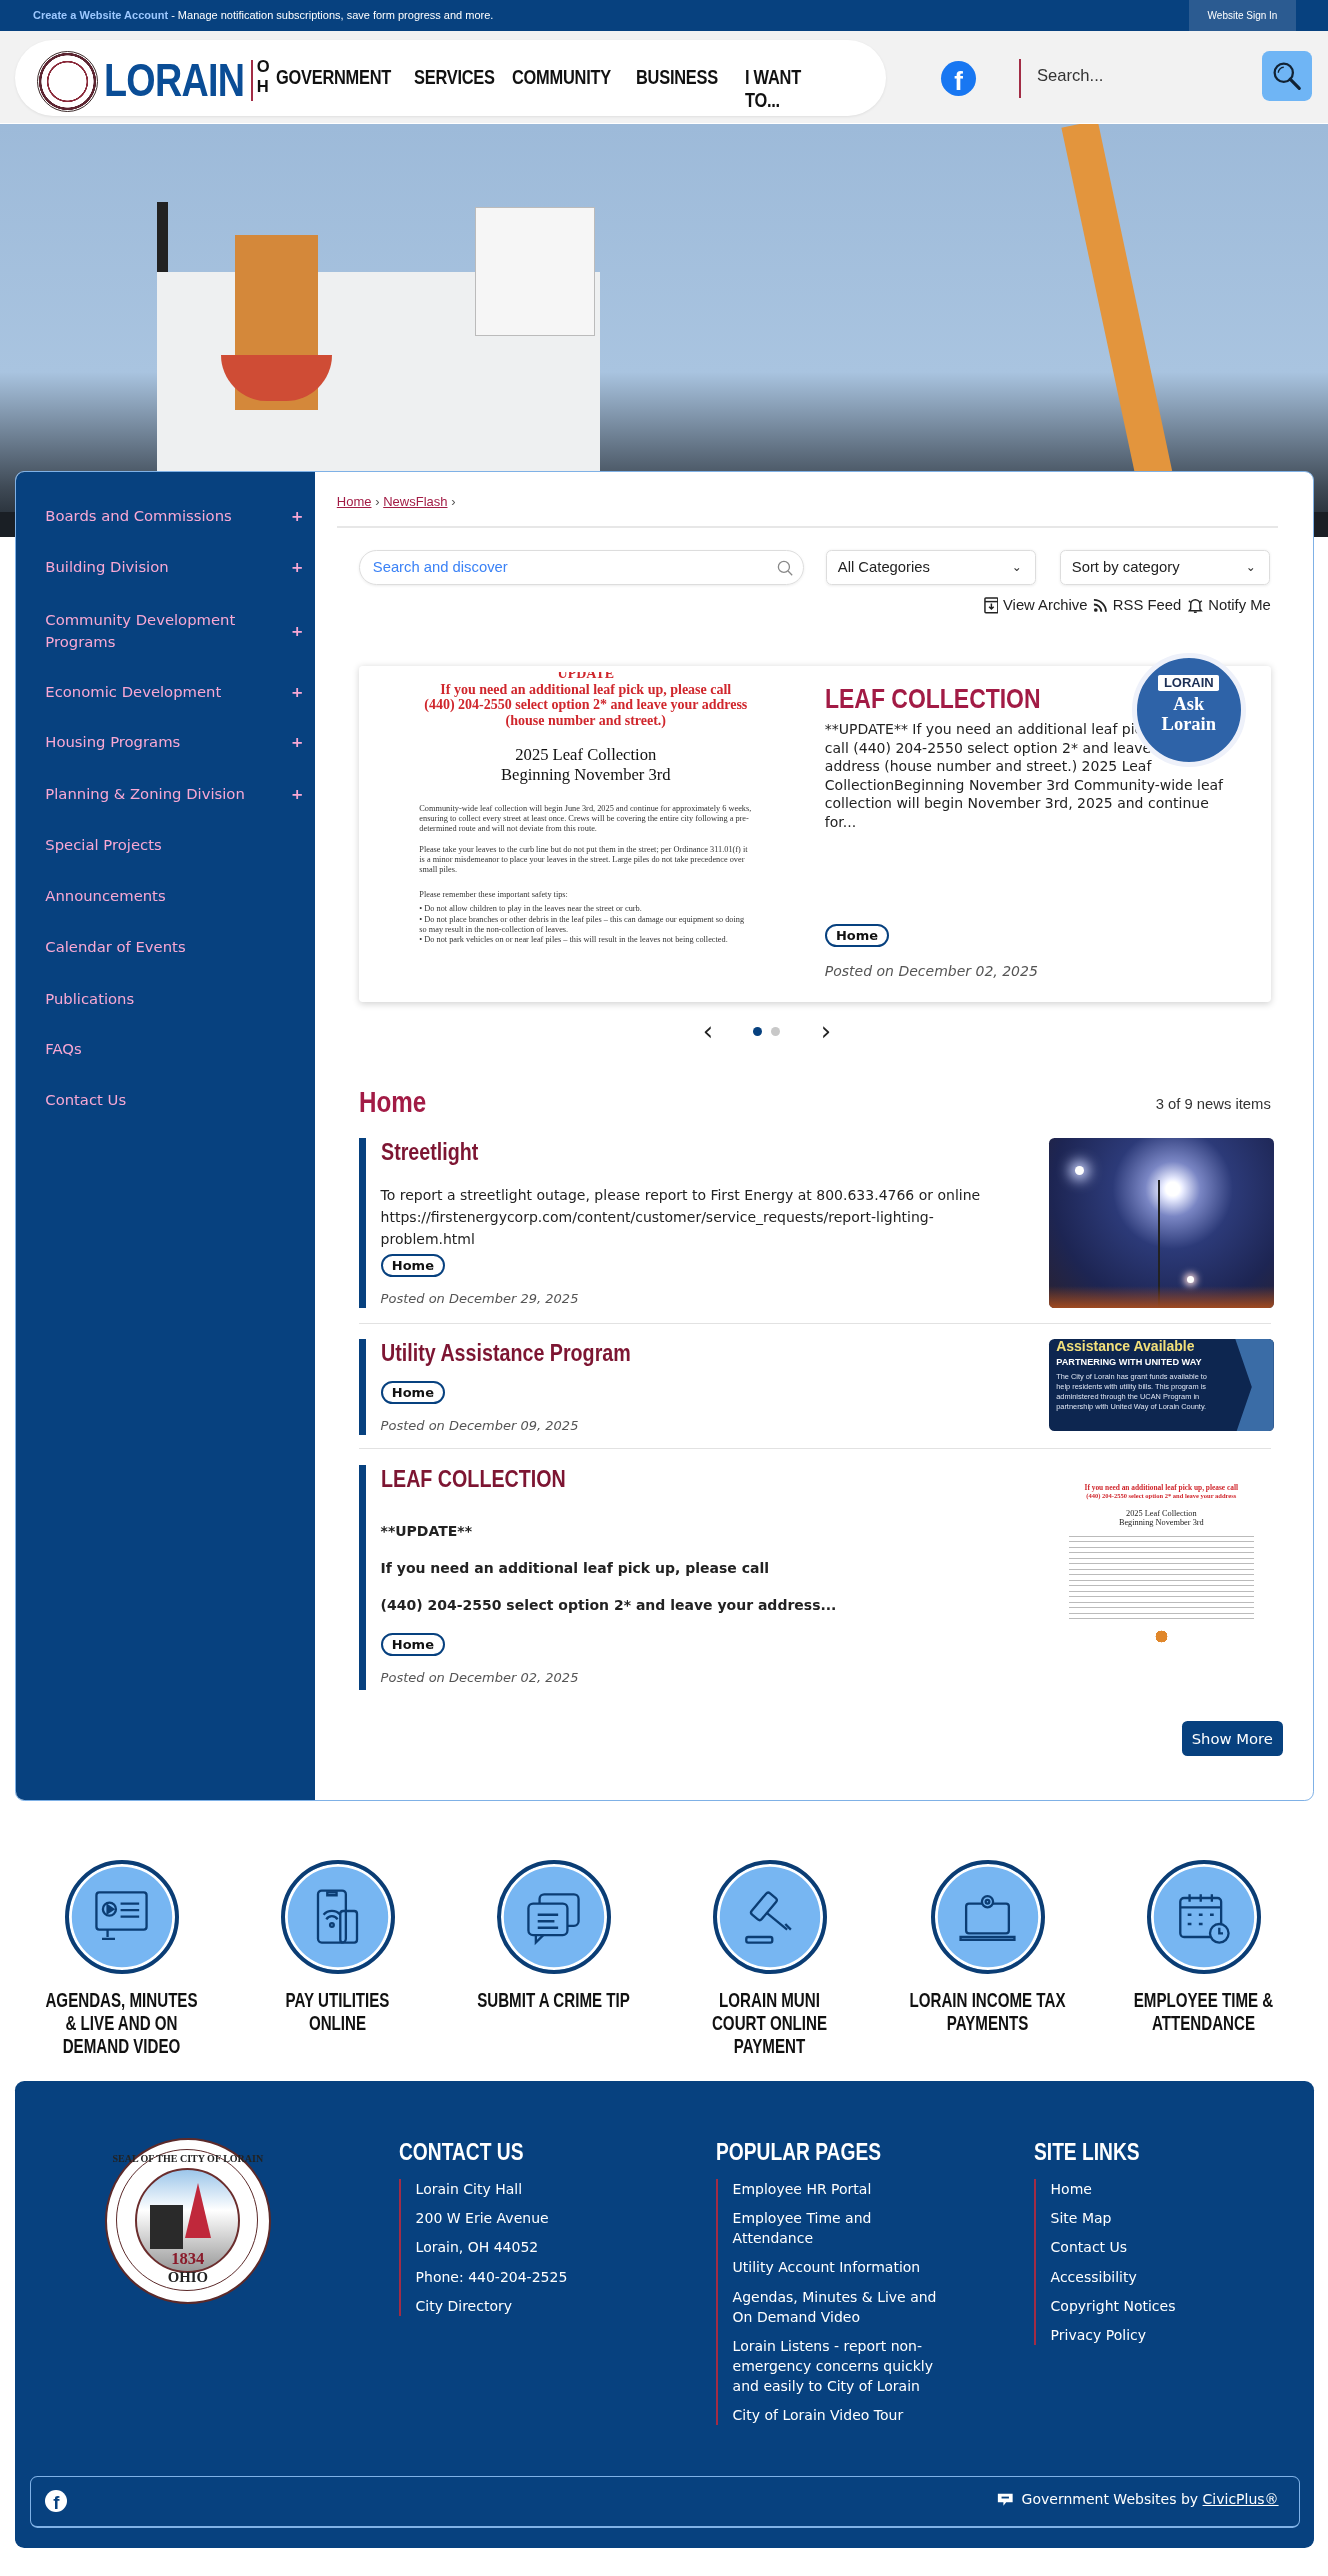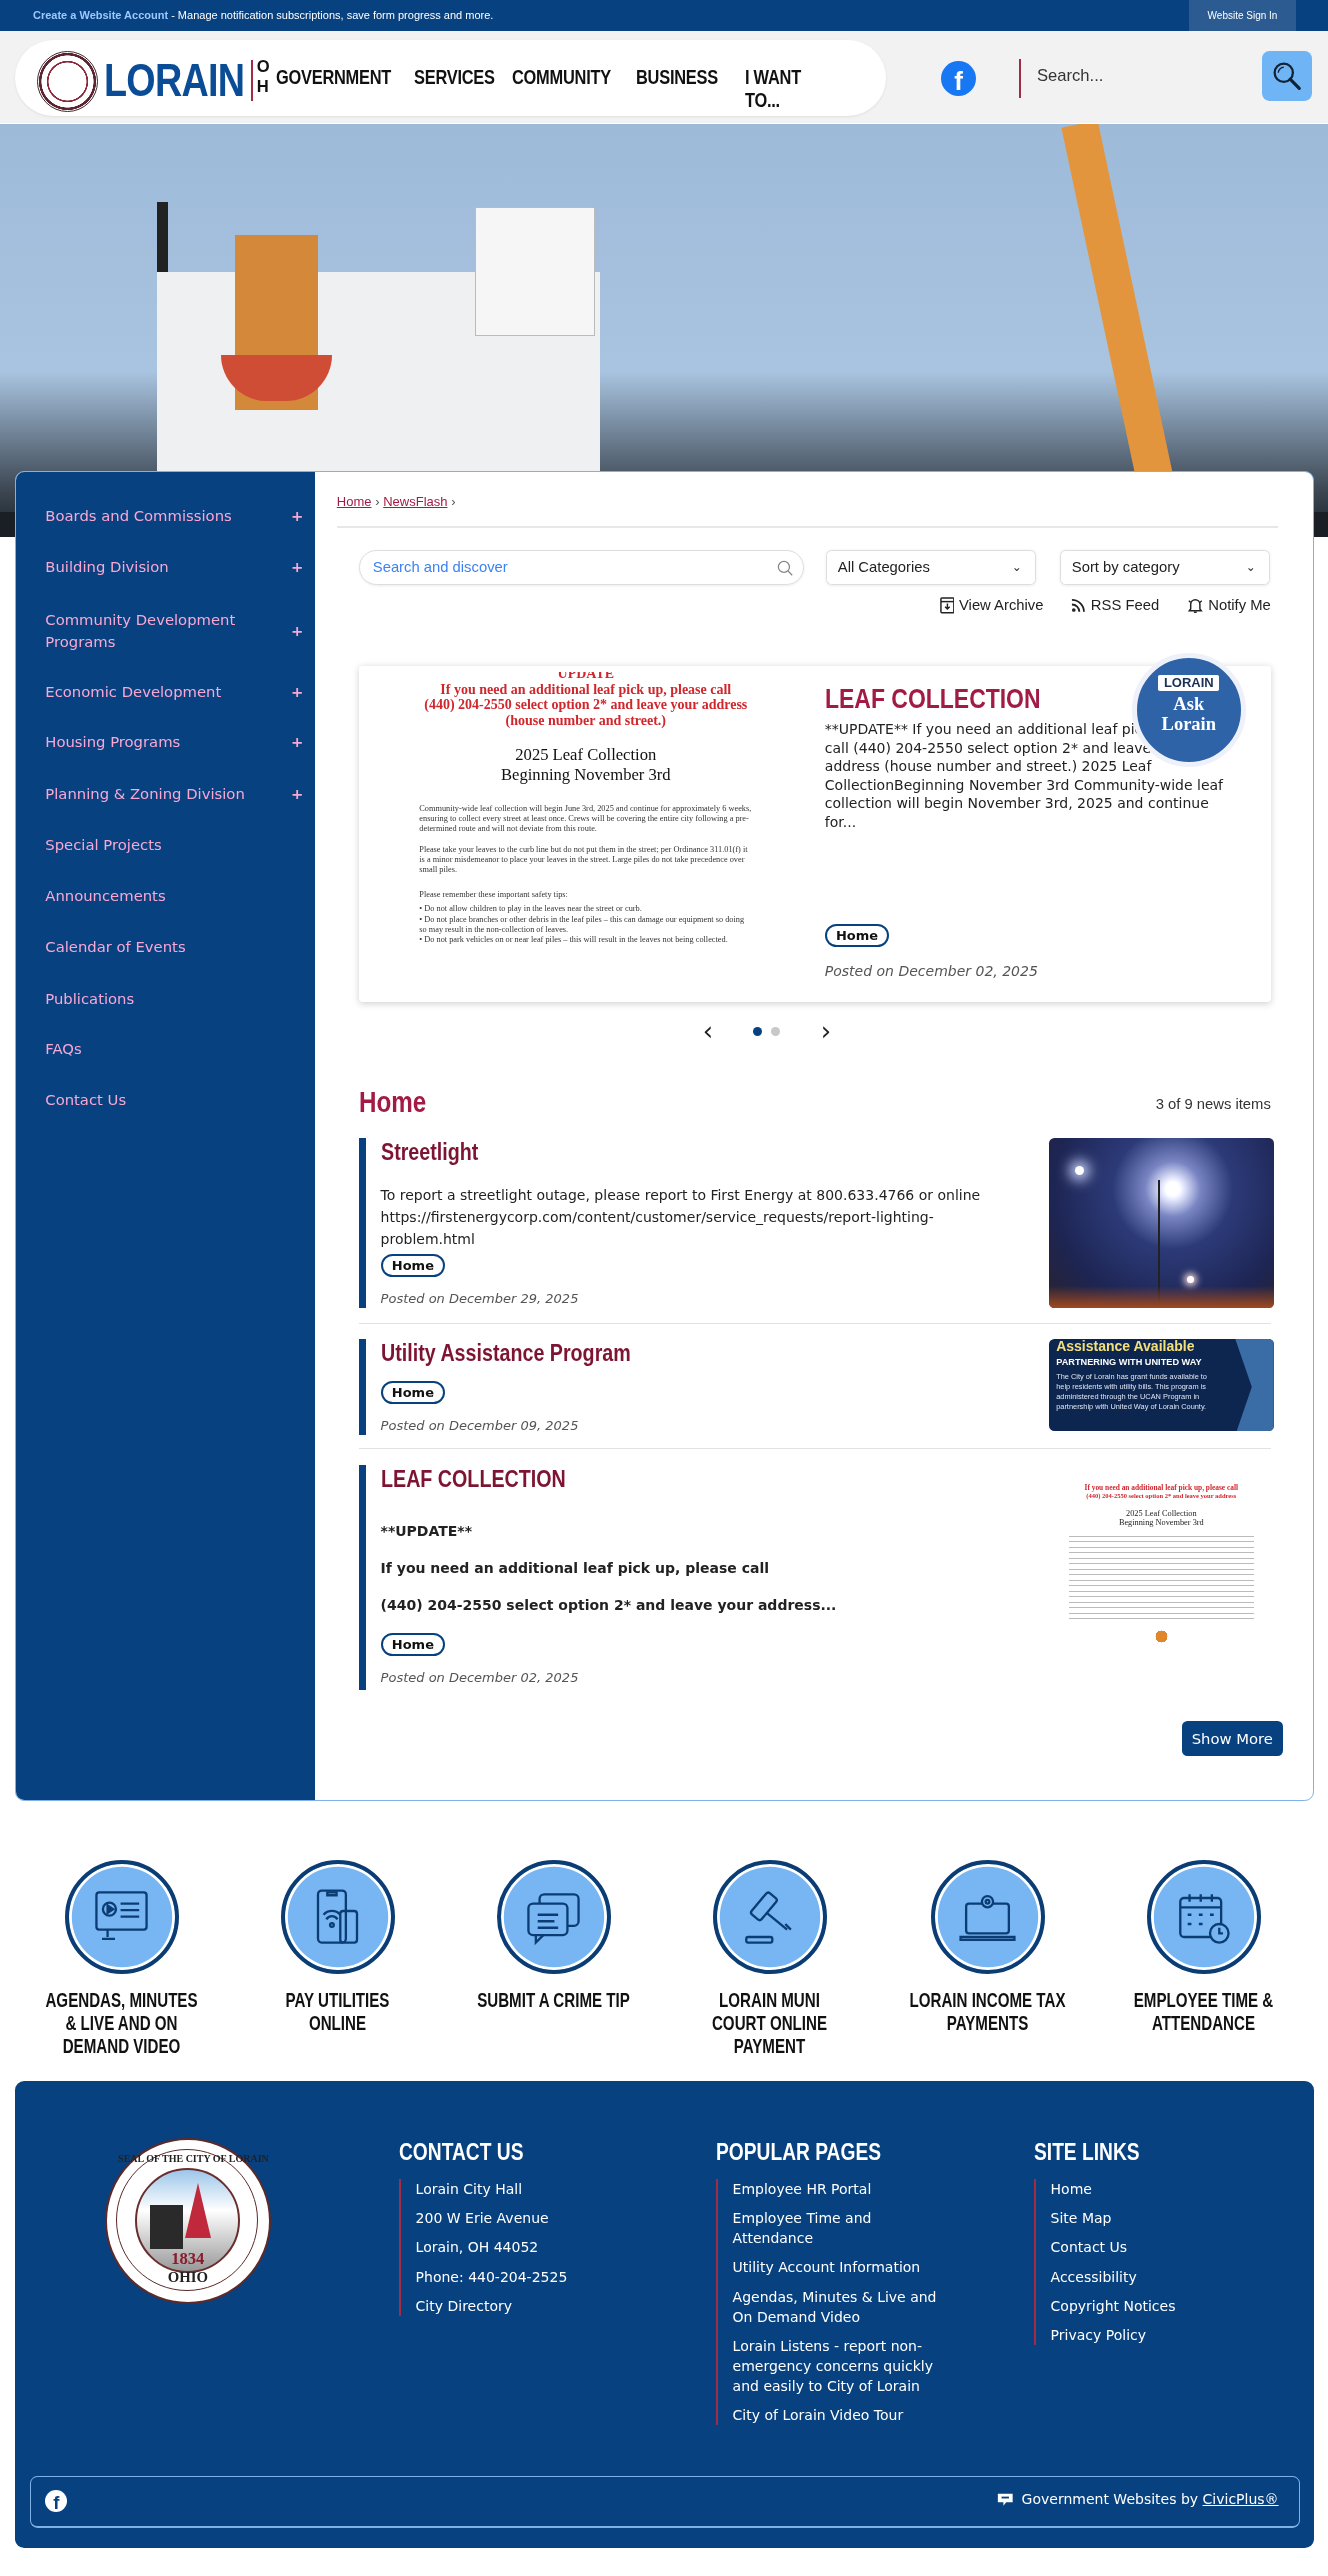--- a/index.html
+++ b/index.html
@@ -49,21 +49,21 @@
 .crumb{position:absolute;left:22px;top:22px;font-size:13px;color:#a21b45;font-family:"Liberation Sans",sans-serif}
 .crumb a{text-decoration:underline;color:#a21b45}
 .crumb .sep{color:#555;margin:0 3.7px}
 .hr{position:absolute;left:22px;top:54px;width:941px;height:1.8px;background:#e7e7e7}
 .search{position:absolute;left:44px;top:78px;width:445px;height:35px;border:0.9px solid #ddd;border-radius:17.5px;box-shadow:0 0.9px 2.8px rgba(0,0,0,.08)}
 .search span{position:absolute;left:13px;top:8.3px;font-size:14.8px;color:#3b82f6;font-family:"Liberation Sans",sans-serif}
 .search svg{position:absolute;right:9.2px;top:9.2px}
 .sel{position:absolute;top:78px;height:35px;border:0.9px solid #ddd;border-radius:5.5px;box-shadow:0 0.9px 2.8px rgba(0,0,0,.08)}
 .sel span{position:absolute;left:11px;top:8.3px;font-size:14.8px;color:#222;font-family:"Liberation Sans",sans-serif}
 .sel i{position:absolute;right:13px;top:9.2px;font-style:normal;font-size:12px;color:#333}
-.actions{position:absolute;right:44px;top:125px;display:flex;gap:28px;font-size:14.8px;color:#222;font-family:"Liberation Sans",sans-serif}
+.actions{position:absolute;right:44px;top:125px;display:flex;gap:6px;font-size:14.8px;color:#222;font-family:"Liberation Sans",sans-serif}
 .actions div{display:flex;align-items:center;gap:4.6px}
 
 .feat{position:absolute;left:44px;top:194px;width:912px;height:336px;background:#fff;border-radius:3.7px;box-shadow:0 1.8px 7.4px rgba(0,0,0,.18)}
 .doc{position:absolute;left:5.5px;top:5.5px;width:443px;height:318px;background:#fff;overflow:hidden;font-family:"Liberation Serif",serif;text-align:center}
 .doc .red{color:#d0272d;font-weight:bold;font-size:14px;line-height:15.7px}
 .doc .h{font-size:16.6px;line-height:19.4px;color:#111;margin-top:16.6px}
 .doc .p{font-size:8.3px;color:#333;text-align:left;padding:0 55px;margin-top:11px;line-height:10px}
 .feat-title{position:absolute;left:466px;top:16.6px;font-family:"Liberation Sans",sans-serif;font-weight:bold;font-size:28px;color:#a21b45;transform:scaleX(.82);transform-origin:left}
 .feat-body{position:absolute;left:466px;top:54px;width:415px;font-size:14.8px;line-height:18.5px;color:#222;font-family:"DejaVu Sans",sans-serif;font-size:14px}
 .tag{display:inline-block;border:2.8px solid #07417f;border-radius:13px;padding:1.8px 9.2px;font-size:13px;font-weight:bold;color:#111;font-family:"DejaVu Sans",sans-serif}
@@ -93,21 +93,21 @@
 .ql .lbl{margin-top:14.8px;font-family:"Liberation Sans",sans-serif;font-weight:bold;font-size:19.4px;line-height:23px;color:#111;transform:scaleX(.78);transform-origin:center;display:block}
 
 .footer{position:absolute;left:14.8px;top:2081px;width:1299px;height:467px;background:#07417f;border-radius:9.2px}
 .seal-big{position:absolute;left:90px;top:57px;width:166px;height:166px;border-radius:50%;background:#fff;border:2.8px solid #5c2a2a}
 .seal-big .in1{position:absolute;left:9.2px;top:9.2px;width:142px;height:142px;border-radius:50%;border:1.8px solid #5c2a2a}
 .seal-big .in2{position:absolute;left:28px;top:28px;width:105px;height:105px;border-radius:50%;background:linear-gradient(180deg,#9cc6ea 0%,#fff 40%,#ccc 70%,#999 100%);border:2.8px solid #6b2d2d;overflow:hidden}
 .seal-big .bld{position:absolute;left:13px;top:35px;width:33px;height:44px;background:#2a2a2a}
 .seal-big .l1{position:absolute;left:48px;top:13px;width:0;height:0;border-left:13px solid transparent;border-right:13px solid transparent;border-bottom:55px solid #c0283b}
 .seal-big .yr{position:absolute;left:0;width:100%;top:109px;text-align:center;font-family:"Liberation Serif",serif;font-weight:bold;color:#8a1b2b;font-size:16.6px}
 .seal-big .oh{position:absolute;left:0;width:100%;top:129px;text-align:center;font-family:"Liberation Serif",serif;font-weight:bold;color:#222;font-size:14.8px}
-.seal-big .ring{position:absolute;left:0;width:100%;top:13px;text-align:right;font-size:10px;font-weight:bold;color:#222;font-family:"Liberation Serif",serif}
+.seal-big .ring{position:absolute;left:0;width:100%;top:13px;text-align:center;font-size:10px;font-weight:bold;color:#222;font-family:"Liberation Serif",serif}
 .fcol{position:absolute;top:57px}
 .fcol h3{font-family:"Liberation Sans",sans-serif;font-weight:bold;font-size:24px;color:#fff;transform:scaleX(.8);transform-origin:left;white-space:nowrap}
 .fcol ul{list-style:none;margin-top:13px;border-left:2.8px solid #a22c45;padding-left:14.8px}
 .fcol li{color:#fff;font-size:14px;line-height:20px;margin-bottom:9.2px;font-family:"DejaVu Sans",sans-serif}
 .fbar{position:absolute;left:14.8px;top:395px;width:1270px;height:52px;border:0.9px solid #7fb1e6;border-radius:7.4px;border-bottom:2.8px solid #7fb1e6}
 .fbar .fbi{position:absolute;left:14.8px;top:13px;width:22px;height:22px;border-radius:50%;background:#fff;color:#07417f;font-weight:bold;text-align:center;line-height:26px;font-size:18.5px;overflow:hidden;font-family:"Liberation Sans",sans-serif}
 .fbar .cp{position:absolute;right:20px;top:14px;color:#fff;font-size:14px;font-family:"DejaVu Sans",sans-serif}
 .fbar .cp u{text-decoration:underline}
 </style>
 </head>

